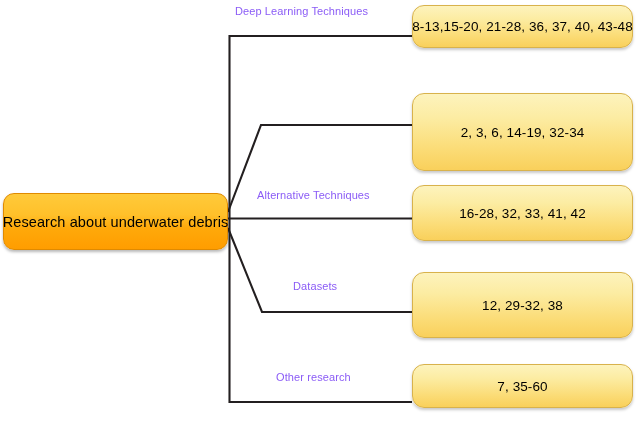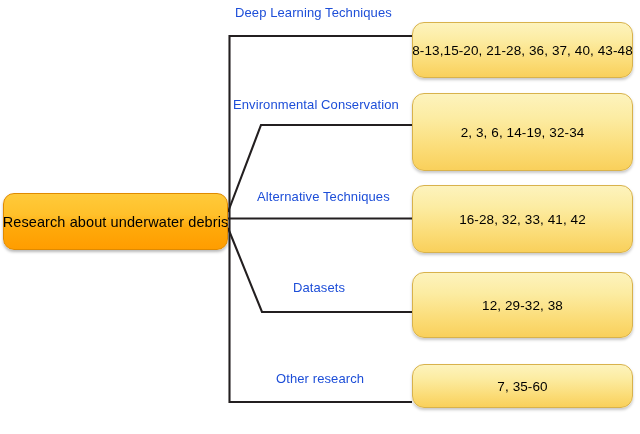--- a/index.html
+++ b/index.html
@@ -90,31 +90,31 @@
     justify-content: center;
     z-index: 3;
   }
   .ref-box .ref-label {
     font-size: 13.5px;
     color: #000000;
     white-space: nowrap;
     letter-spacing: 0.1px;
   }
 
-  .ref-box.r1 { top: 22px;  height: 56px; }
+  .ref-box.r1 { top: 5px;  height: 43px; }
   .ref-box.r2 { top: 93px;  height: 78px; }
-  .ref-box.r3 { top: 185px; height: 68px; }
+  .ref-box.r3 { top: 185px; height: 56px; }
   .ref-box.r4 { top: 272px; height: 66px; justify-content: center; }
   .ref-box.r5 { top: 364px; height: 44px; }
 
   
   .branch-label {
     position: absolute;
-    font-size: 13px;
-    color: #1d4ed8;
+    font-size: 11px;
+    color: #8b5cf6;
     white-space: nowrap;
     letter-spacing: 0.1px;
     z-index: 2;
     background: #ffffff;
     padding: 0 2px;
   }
   .branch-label.b1 { left: 233px; top: 5px; }
   .branch-label.b2 { left: 231px; top: 97px; }
   .branch-label.b3 { left: 255px; top: 189px; }
   .branch-label.b4 { left: 291px; top: 280px; }
@@ -138,21 +138,20 @@
     <polyline points="228,228 262,312 412,312"></polyline>
 
     <line x1="229" y1="402" x2="412" y2="402"></line>
   </svg>
 
   <div class="root-node">
     <span class="root-label">Research about underwater debris</span>
   </div>
 
   <div class="branch-label b1">Deep Learning Techniques</div>
-  <div class="branch-label b2">Environmental Conservation</div>
   <div class="branch-label b3">Alternative Techniques</div>
   <div class="branch-label b4">Datasets</div>
   <div class="branch-label b5">Other research</div>
 
   <div class="ref-box r1">
     <span class="ref-label">8-13,15-20, 21-28, 36, 37, 40, 43-48</span>
   </div>
   <div class="ref-box r2">
     <span class="ref-label">2, 3, 6, 14-19, 32-34</span>
   </div>

